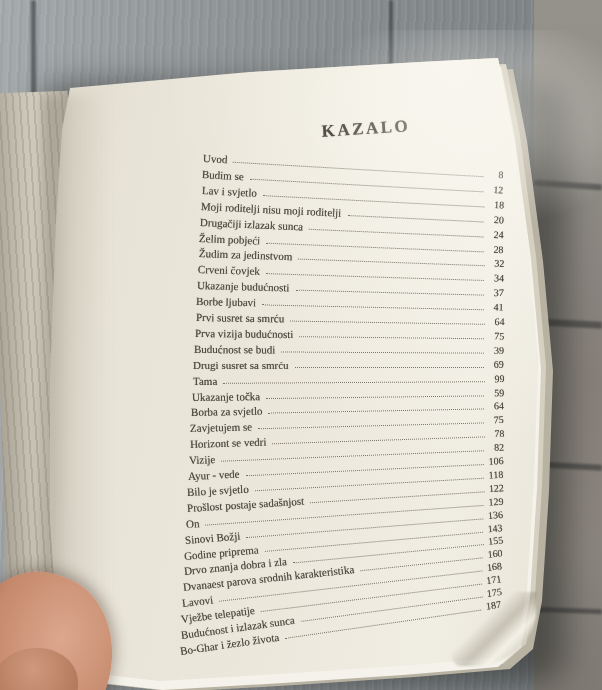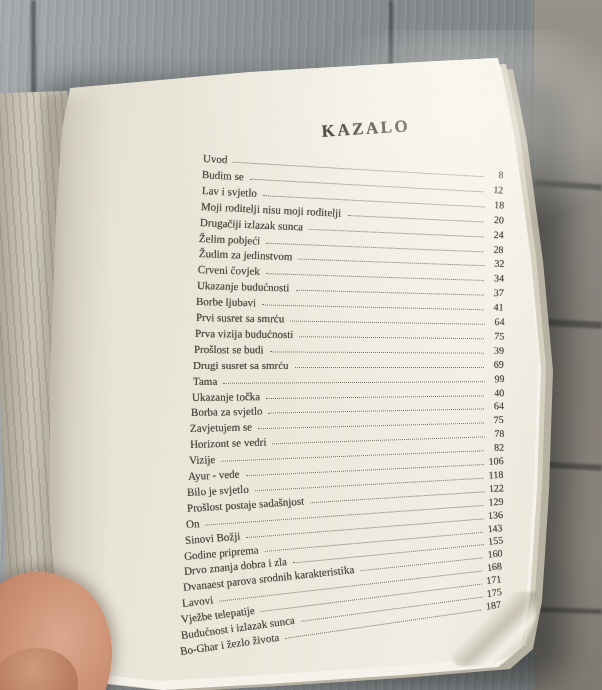--- a/index.html
+++ b/index.html
@@ -158,38 +158,38 @@
         <span class="t">Prvi susret sa smrću</span>
         <span class="leader"></span>
         <span class="num">64</span>
       </div>
       <div class="row" style="top: 325.9px; left: 194.75px; width: 309.25px; transform: rotate(0.6435deg);">
         <span class="t">Prva vizija budućnosti</span>
         <span class="leader"></span>
         <span class="num">75</span>
       </div>
       <div class="row" style="top: 341.8px; left: 194px; width: 310px; transform: rotate(0.324deg);">
-        <span class="t">Prošlost se budi</span>
+        <span class="t">Budućnost se budi</span>
         <span class="leader"></span>
         <span class="num">39</span>
       </div>
       <div class="row" style="top: 357.7px; left: 193.25px; width: 310.75px; transform: rotate(-0.0084999deg); justify-content: flex-end;">
         <span class="t">Drugi susret sa smrću</span>
         <span class="leader"></span>
         <span class="num">69</span>
       </div>
       <div class="row" style="top: 373.6px; left: 192.5px; width: 311.5px; transform: rotate(-0.354deg);">
         <span class="t">Tama</span>
         <span class="leader"></span>
         <span class="num">99</span>
       </div>
       <div class="row" style="top: 389.5px; left: 191.75px; width: 312.25px; transform: rotate(-0.7125deg);">
         <span class="t">Ukazanje točka</span>
         <span class="leader"></span>
-        <span class="num">40</span>
+        <span class="num">59</span>
       </div>
       <div class="row" style="top: 405.4px; left: 191px; width: 313px; transform: rotate(-1.084deg);">
         <span class="t">Borba za svjetlo</span>
         <span class="leader"></span>
         <span class="num">64</span>
       </div>
       <div class="row" style="top: 421.3px; left: 190.25px; width: 313.75px; transform: rotate(-1.4685deg);">
         <span class="t">Zavjetujem se</span>
         <span class="leader"></span>
         <span class="num">75</span>

